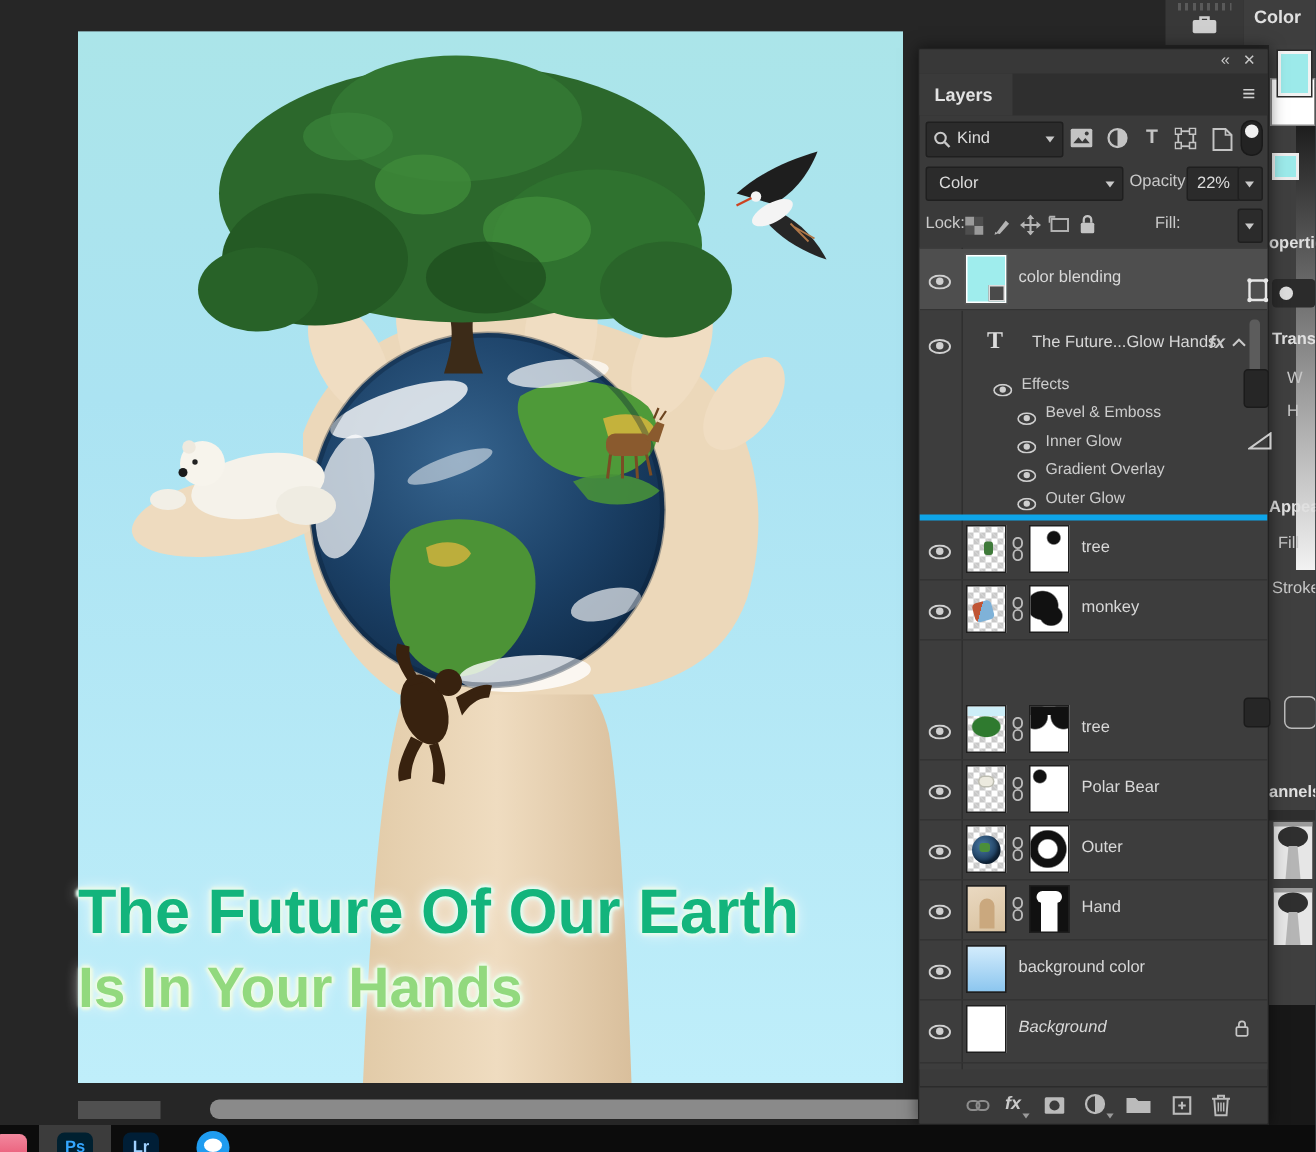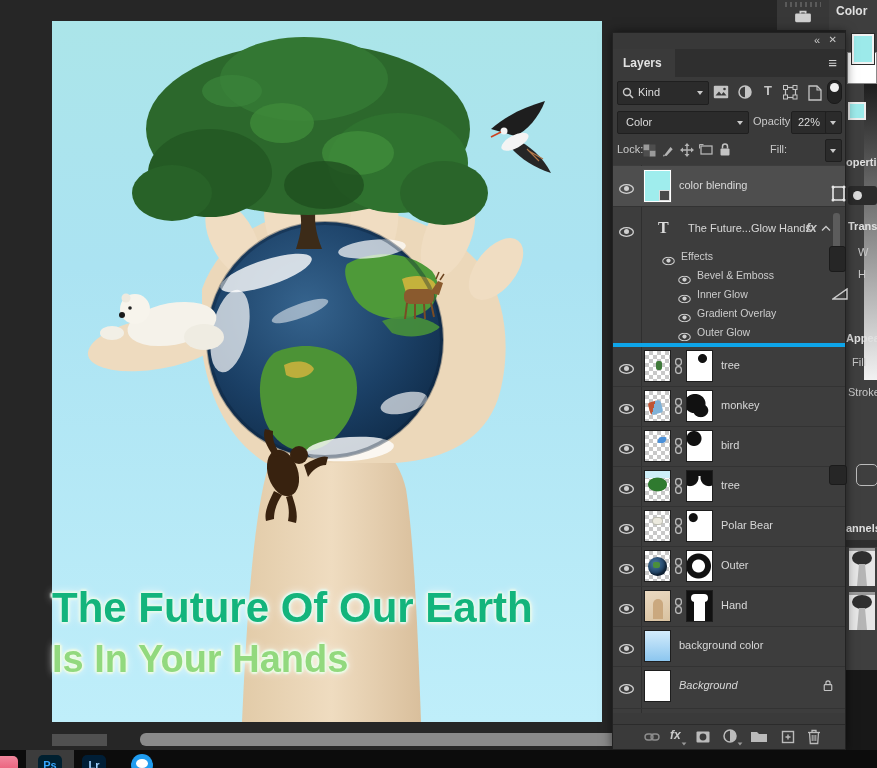--- a/index.html
+++ b/index.html
@@ -437,30 +437,20 @@
         <span class="eyebox"><span class="eye"></span></span>
         <span class="thumb checker t-monkey"></span>
         <svg class="chain" width="11" height="16" viewBox="0 0 8 14">
           <rect x="1.5" y="0.5" width="5" height="6" rx="2.5" fill="none" stroke="#bbb" stroke-width="1.1"></rect>
           <rect x="1.5" y="7.5" width="5" height="6" rx="2.5" fill="none" stroke="#bbb" stroke-width="1.1"></rect>
         </svg>
         <span class="mask m-monkey"></span>
         <span class="lname">monkey</span>
       </div>
 
-      <div class="lrow" style="top:261px;">
-        <span class="eyebox"><span class="eye"></span></span>
-        <span class="thumb checker t-bird"></span>
-        <svg class="chain" width="11" height="16" viewBox="0 0 8 14">
-          <rect x="1.5" y="0.5" width="5" height="6" rx="2.5" fill="none" stroke="#bbb" stroke-width="1.1"></rect>
-          <rect x="1.5" y="7.5" width="5" height="6" rx="2.5" fill="none" stroke="#bbb" stroke-width="1.1"></rect>
-        </svg>
-        <span class="mask m-bird"></span>
-        <span class="lname">bird</span>
-      </div>
 
       <div class="lrow" style="top:301px;">
         <span class="eyebox"><span class="eye"></span></span>
         <span class="thumb checker t-tree"></span>
         <svg class="chain" width="11" height="16" viewBox="0 0 8 14">
           <rect x="1.5" y="0.5" width="5" height="6" rx="2.5" fill="none" stroke="#bbb" stroke-width="1.1"></rect>
           <rect x="1.5" y="7.5" width="5" height="6" rx="2.5" fill="none" stroke="#bbb" stroke-width="1.1"></rect>
         </svg>
         <span class="mask m-tree"></span>
         <span class="lname">tree</span>

